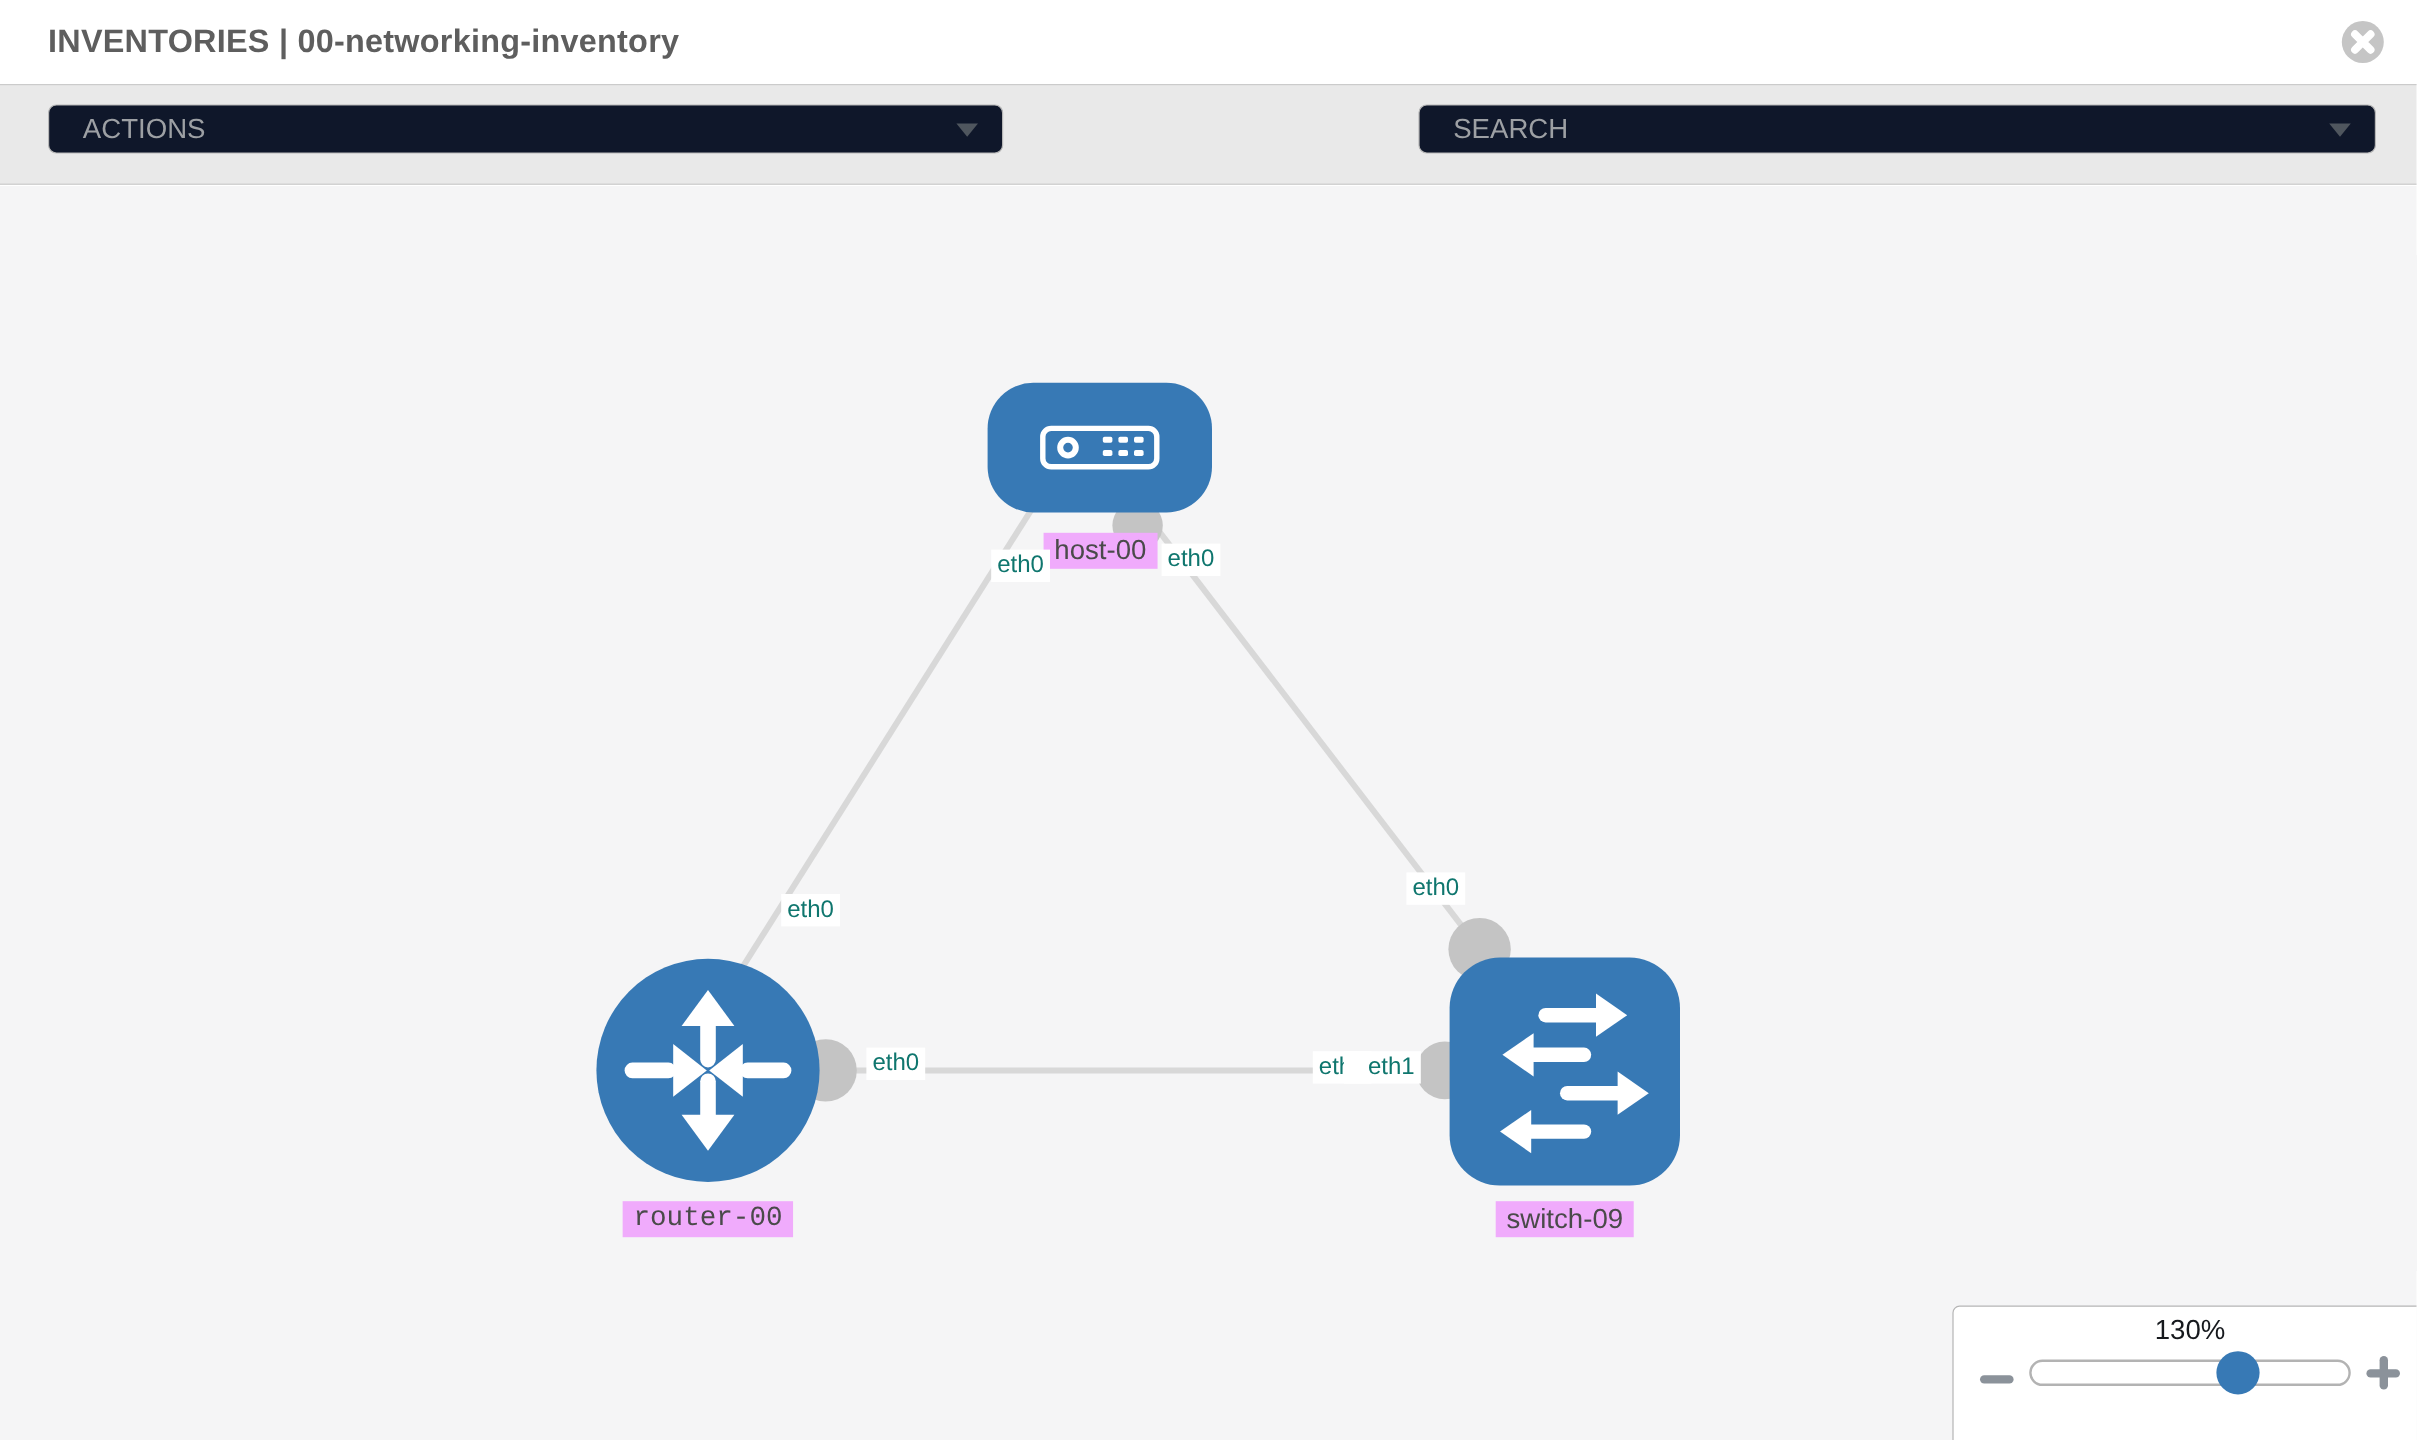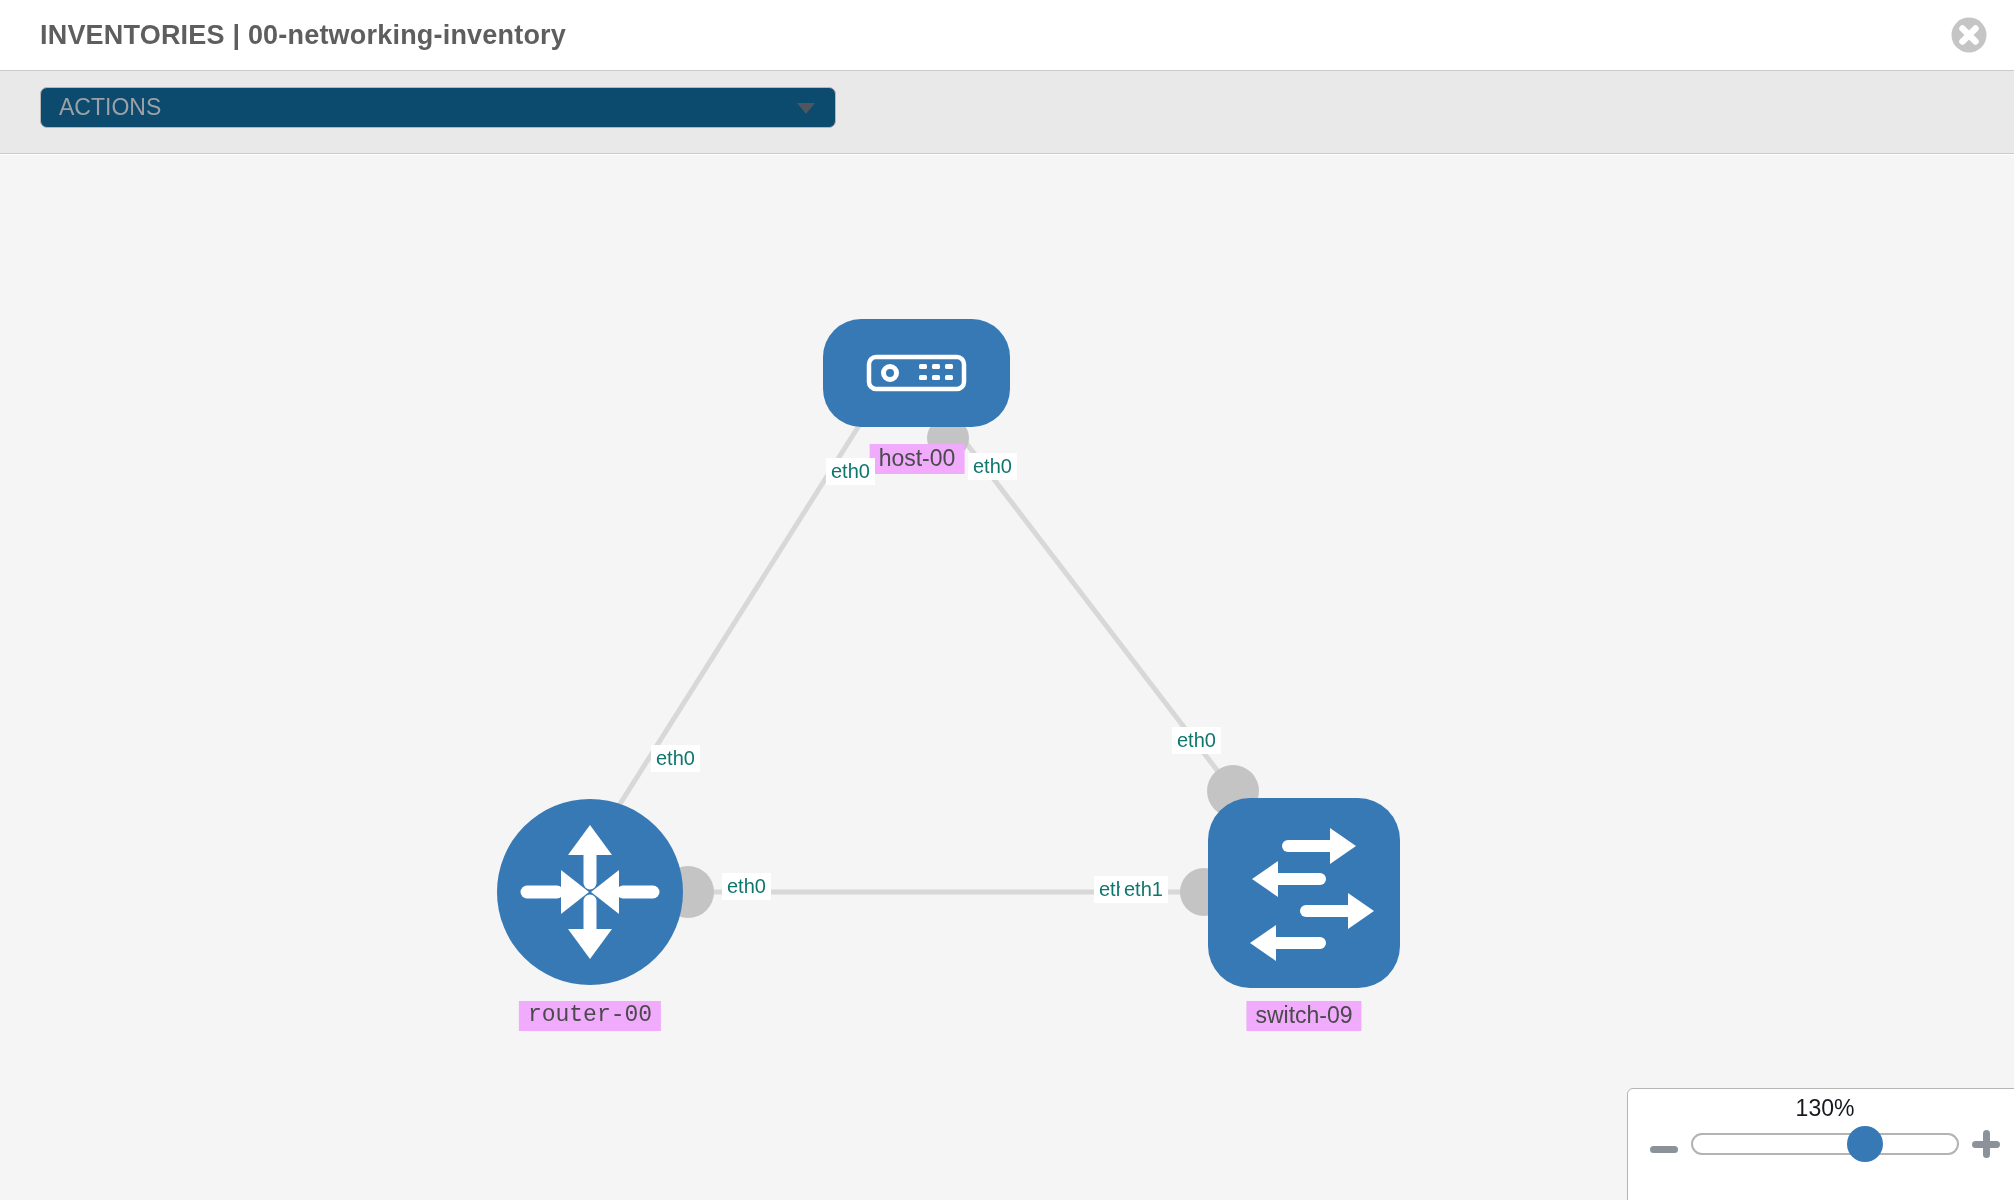--- a/index.html
+++ b/index.html
@@ -10,40 +10,40 @@
   
   .header { position:absolute; top:0; left:0; width:100%; height:70px; background:#fff;padding-left:28px; }
   .page-title { position:absolute; left:40px; top:50%; transform:translateY(-50%);
     font-size:27px; font-weight:700; color:#5e5e5e; letter-spacing:.2px; white-space:nowrap; }
   .close-btn { position:absolute; right:26px; top:16px; width:38px; height:38px;
     border:none; background:transparent; cursor:pointer; padding:0; }
 
   
   .toolbar { position:absolute; top:70px; left:0; width:100%; height:84px; background:#e9e9e9;
     border-top:1px solid #cbcbcb; border-bottom:1px solid #cbcbcb; }
-  .select { position:absolute; top:16px; height:41px; background:#0c4a6e; border:1px solid #b7b7b7;
-    border-radius:7px; display:flex; align-items:center; padding:0 46px 0 18px;
+  .select { position:absolute; top:16px; height:41px; background:#0f172a; border:1px solid #b7b7b7;
+    border-radius:7px; display:flex; align-items:center; padding:0 46px 0 28px;
     font-size:23px; color:#9da0a4; cursor:pointer; }
   .select.actions { left:40px; width:796px; }
   .select.search  { left:1182px; width:798px; }
   .caret { position:absolute; right:20px; top:50%; margin-top:-5px; width:0; height:0;
     border-left:9px solid transparent; border-right:9px solid transparent;
     border-top:11px solid #4f565e; }
   .iconbtn { position:absolute; border:none; background:transparent; cursor:pointer; padding:0; }
   .iconbtn.wrench { left:1050px; top:98px; }
   .iconbtn.key    { left:1116px; top:94px; }
 
   
   .canvas { position:absolute; top:155px; left:0; width:2014px; height:1045px;
     background:#f5f5f6; overflow:hidden; }
   .topo { position:absolute; top:0; left:0; }
 
   .chip { position:absolute; background:#fff; color:#0f766e; font-size:20px;
     line-height:1.25; padding:1px 5px; white-space:nowrap; z-index:2; }
-  .chip.front { z-index:3; padding-left:4px; }
+  .chip.front { z-index:3; padding-left:20px; }
   .node-label { position:absolute; transform:translateX(-50%); background:#f0abfc; color:#4a4a4a;
     font-size:23px; line-height:1.2; padding:1px 9px; white-space:nowrap; z-index:2; }
 
   
   .zoom-panel { position:absolute; left:1627px; top:933px; width:400px; height:200px;
     background:#fff; border:1px solid #b5b5b5; border-radius:6px; z-index:4; }
   .zoom-level { position:absolute; left:197px; top:6px; transform:translateX(-50%);
     font-size:23px; color:#16191d; }
   .zoom-btn { position:absolute; border:none; background:transparent; cursor:pointer; padding:0; }
   .zoom-btn.minus { left:22px; top:46px; width:30px; height:22px; }
@@ -87,20 +87,24 @@
     </button>
 
     <button class="iconbtn key">
       <svg width="42" height="42" viewBox="0 0 512 512">
         <g transform="translate(512,0) scale(-1,1)">
           <path fill="#6a737c" d="M512 176.001C512 273.203 433.202 352 336 352c-11.22 0-22.19-1.062-32.827-3.069l-24.012 27.014A23.999 23.999 0 0 1 261.223 384H224v40c0 13.255-10.745 24-24 24h-40v40c0 13.255-10.745 24-24 24H24c-13.255 0-24-10.745-24-24v-78.059c0-6.365 2.529-12.47 7.029-16.971l161.802-161.802C163.108 213.814 160 195.271 160 176 160 78.798 238.797.001 335.999 0 433.488-.001 512 78.511 512 176.001zM336 128c0 26.51 21.49 48 48 48s48-21.49 48-48-21.49-48-48-48-48 21.49-48 48z"></path>
         </g>
       </svg>
     </button>
 
+    <div class="select search">
+      <span>SEARCH</span>
+      <span class="caret"></span>
+    </div>
   </div>
 
   <div class="canvas">
 
     <svg class="topo" width="2014" height="1045" viewBox="0 0 2014 1045">
 
       <g stroke="#d8d8d8" stroke-width="5">
         <line x1="872" y1="250" x2="608" y2="668"></line>
         <line x1="940" y1="254" x2="1233" y2="636"></line>
         <line x1="640" y1="737" x2="1215" y2="737"></line>

